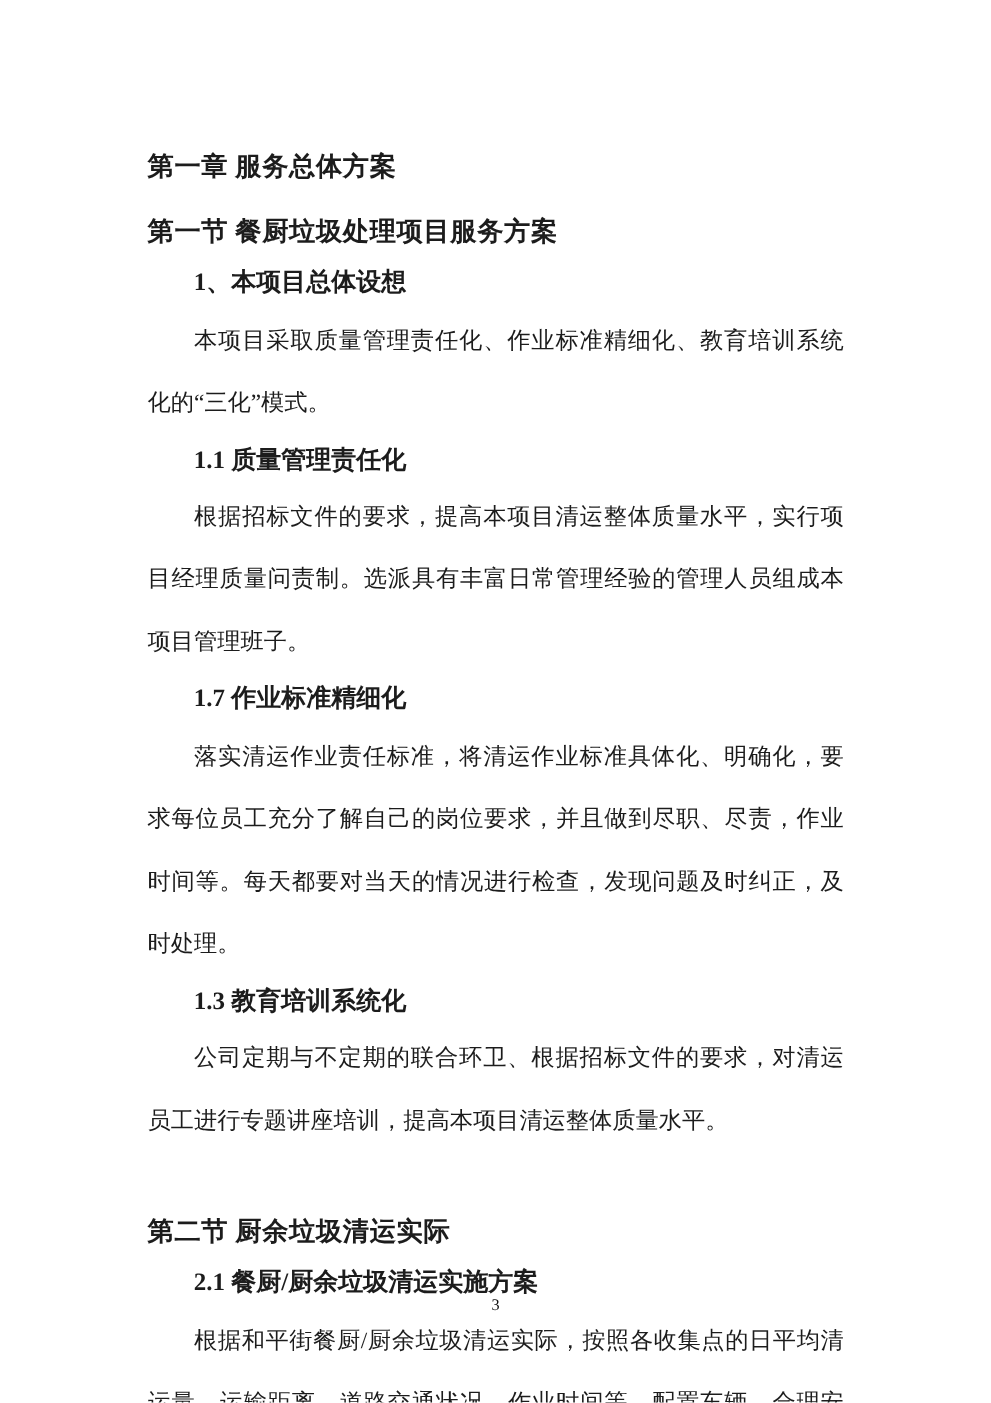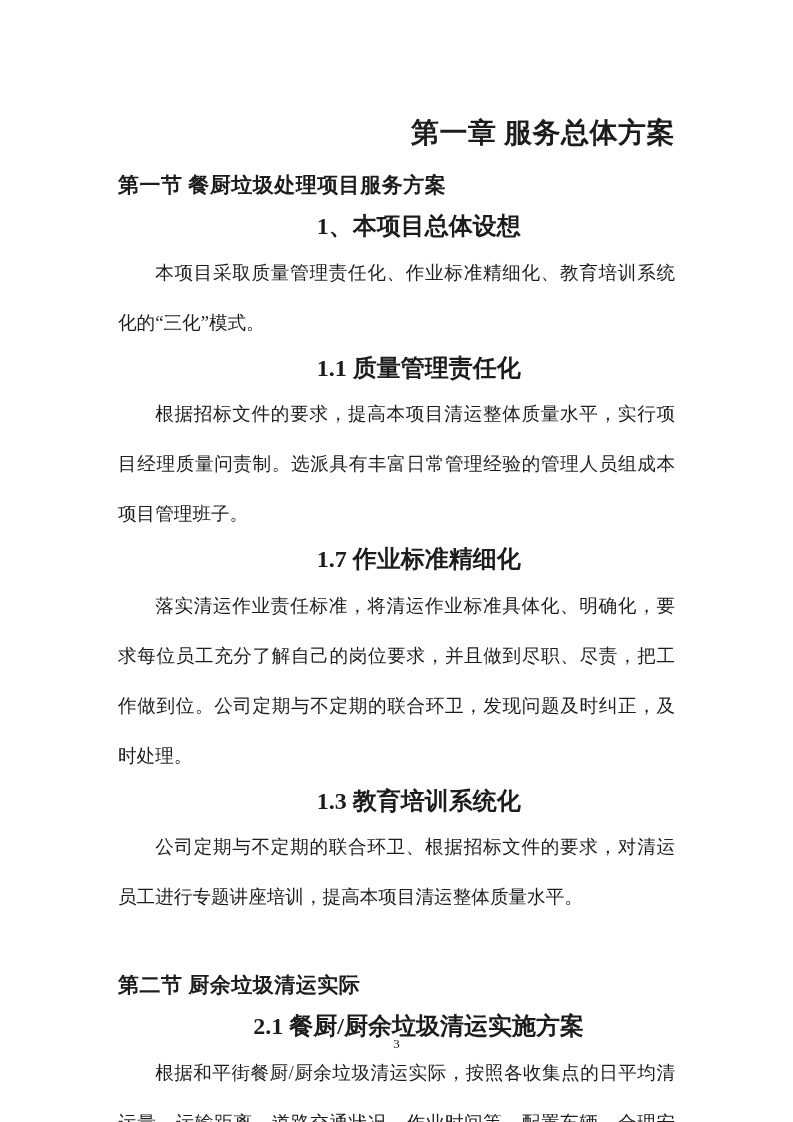--- a/index.html
+++ b/index.html
@@ -12,39 +12,39 @@
     color: #1c1c1c;
     position: relative;
     overflow: hidden;
   }
   .page {
     position: relative;
     width: 793px; height: 1122px;
     padding: 112px 118px 0 118px;
   }
   .chapter-title {
-    font-size: 28px;
+    font-size: 21px;
     font-weight: bold;
-    text-align: right;
+    text-align: left;
     line-height: 42px;
     margin-bottom: 10px;
     letter-spacing: 0.5px;
   }
   .section-title {
     font-size: 21px;
     font-weight: bold;
     line-height: 42px;
     letter-spacing: 0.5px;
   }
   .sub-heading {
-    font-size: 24px;
+    font-size: 20px;
     font-weight: bold;
     line-height: 41.6px;
     text-indent: 1.85em;
-    text-align: center;
+    text-align: left;
   }
   .body-para {
     font-size: 18.6px;
     line-height: 50px;
     text-align: justify;
     text-indent: 2em;
   }
   .blank-line { height: 41.6px; }
   .page-number {
     position: absolute;
@@ -67,21 +67,21 @@
   <div class="sub-heading">1、本项目总体设想</div>
 
   <p class="body-para">本项目采取质量管理责任化、作业标准精细化、教育培训系统化的“三化”模式。</p>
 
   <div class="sub-heading">1.1 质量管理责任化</div>
 
   <p class="body-para">根据招标文件的要求，提高本项目清运整体质量水平，实行项目经理质量问责制。选派具有丰富日常管理经验的管理人员组成本项目管理班子。</p>
 
   <div class="sub-heading">1.7 作业标准精细化</div>
 
-  <p class="body-para">落实清运作业责任标准，将清运作业标准具体化、明确化，要求每位员工充分了解自己的岗位要求，并且做到尽职、尽责，把工作做到位。公司定期与不定期的联合环卫，发现问题及时纠正，及时处理。</p>
+  <p class="body-para">落实清运作业责任标准，将清运作业标准具体化、明确化，要求每位员工充分了解自己的岗位要求，并且做到尽职、尽责，作业时间等。每天都要对当天的情况进行检查，发现问题及时纠正，及时处理。</p>
 
   <div class="sub-heading">1.3 教育培训系统化</div>
 
   <p class="body-para">公司定期与不定期的联合环卫、根据招标文件的要求，对清运员工进行专题讲座培训，提高本项目清运整体质量水平。</p>
 
   <div class="blank-line"></div>
 
   <div class="section-title">第二节 厨余垃圾清运实际</div>
 
   <div class="sub-heading">2.1 餐厨/厨余垃圾清运实施方案</div>

